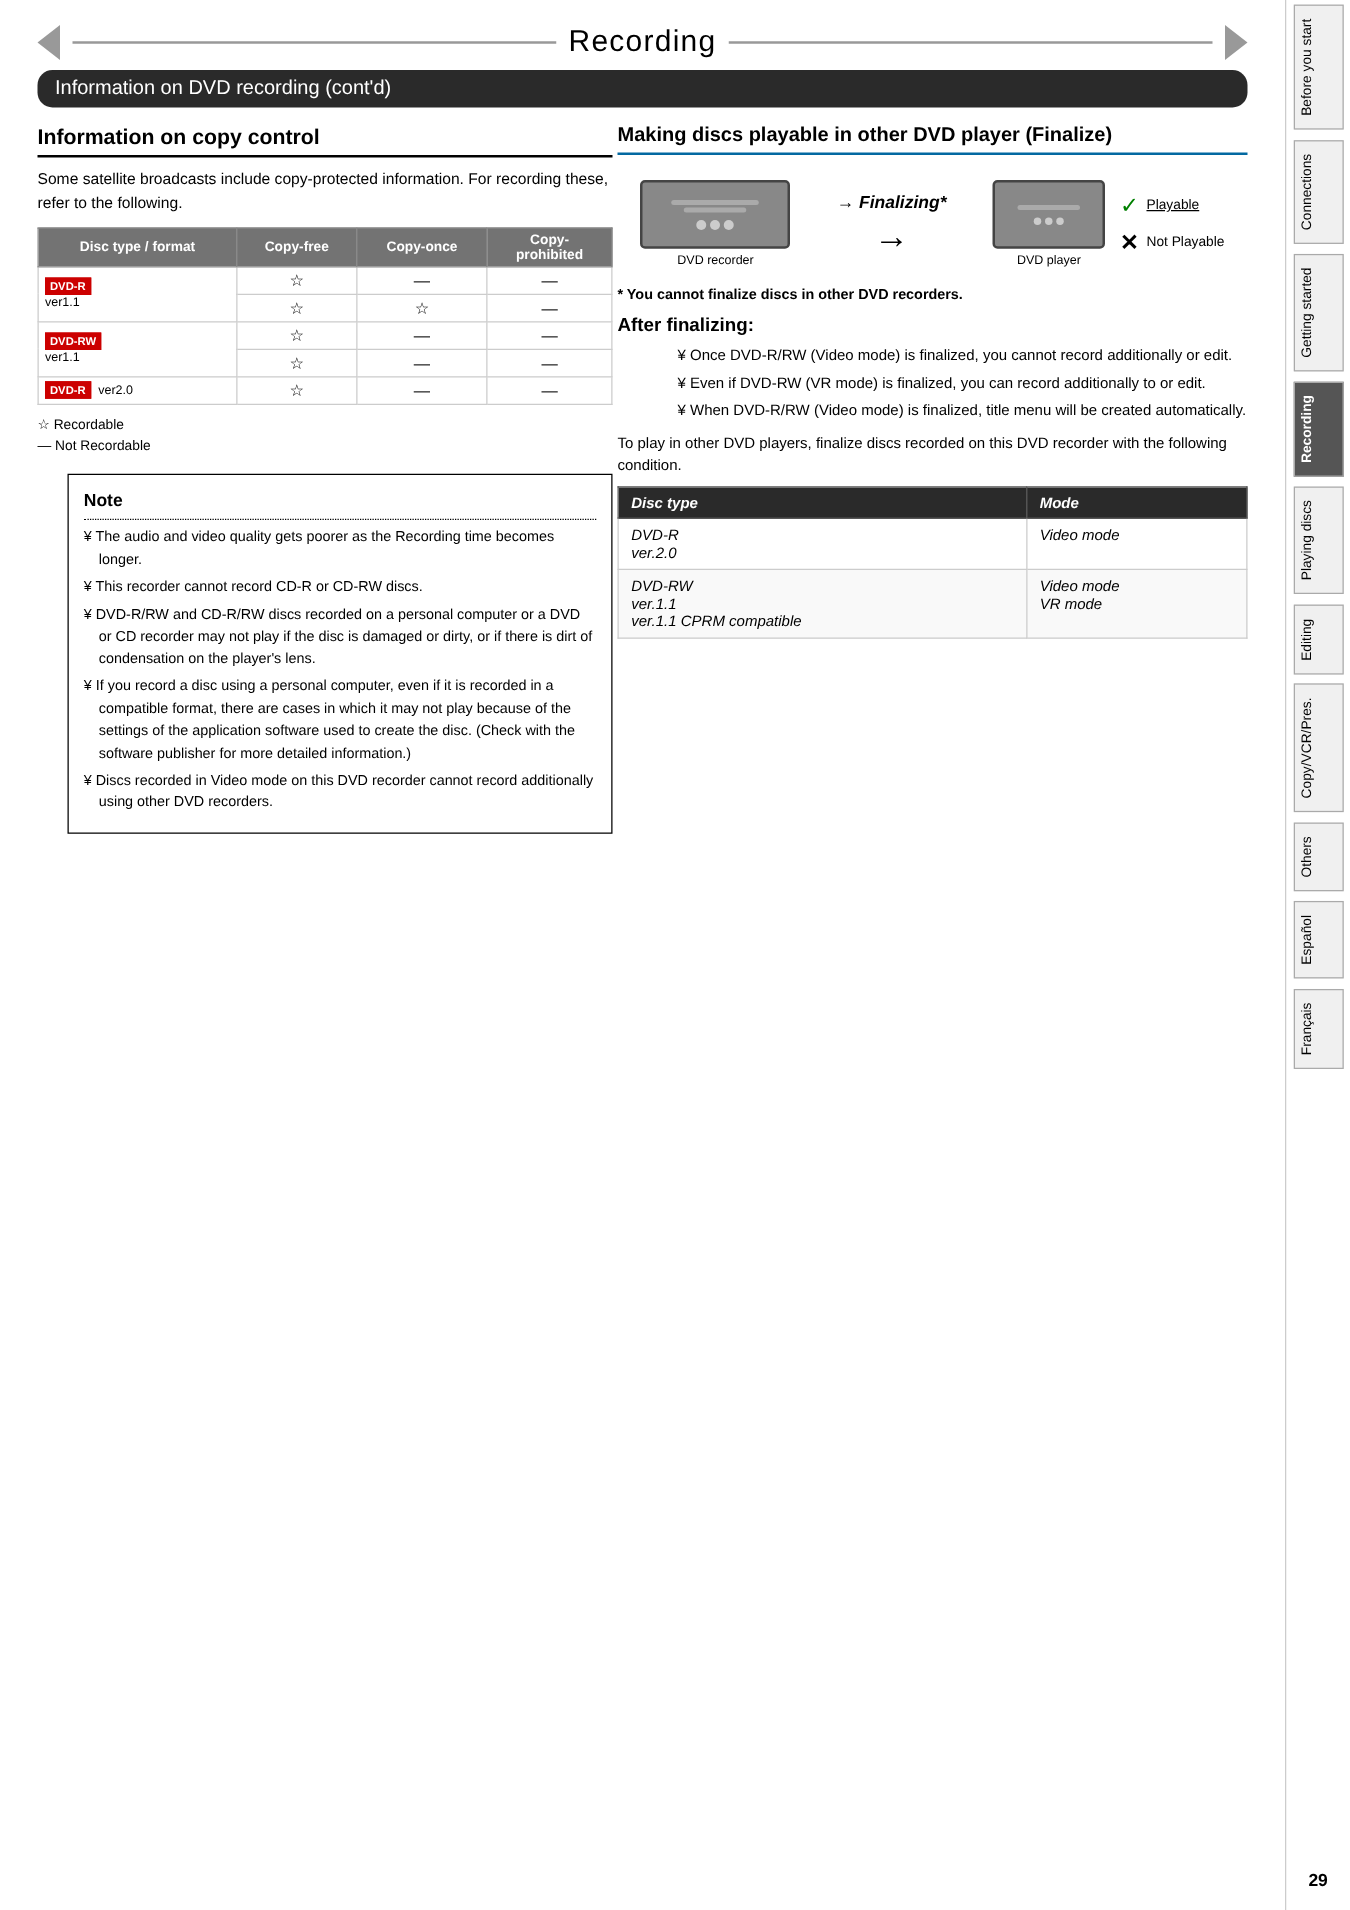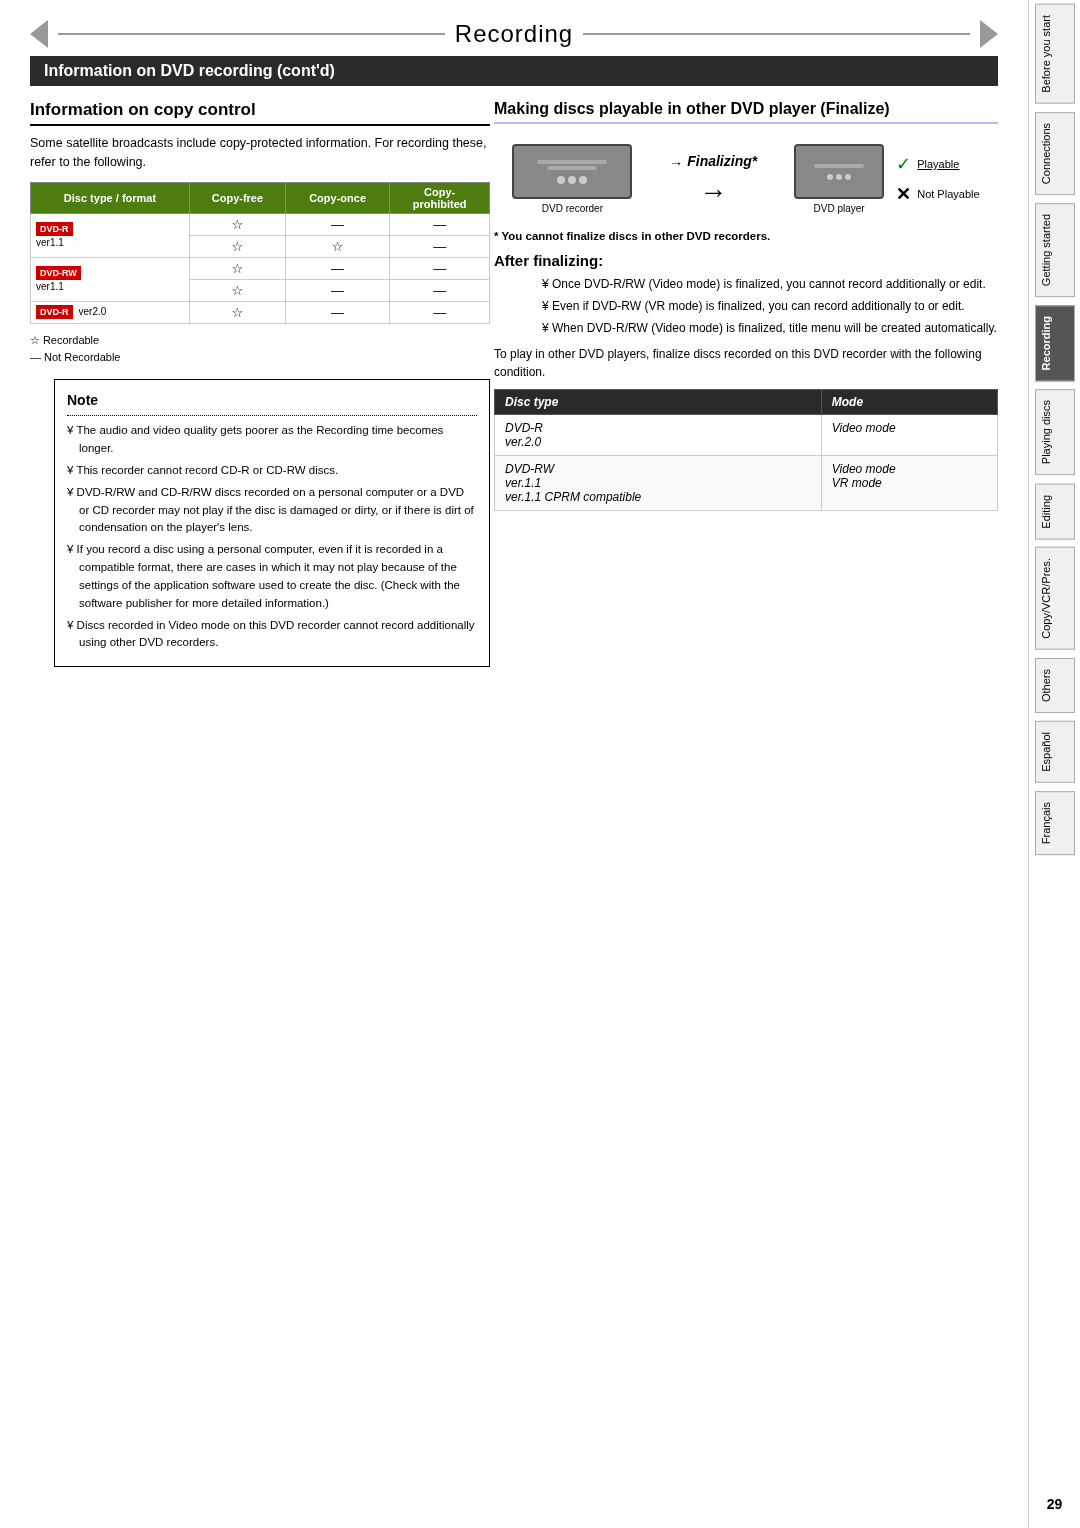--- a/index.html
+++ b/index.html
@@ -110,22 +110,23 @@
       font-weight: normal;
       letter-spacing: 1px;
     }
 
     
     .section-banner {
       background: #2a2a2a;
       color: #fff;
       padding: 6px 14px;
       font-size: 16px;
-      font-weight: bold;
+      font-weight: normal;
       margin-bottom: 14px;
+      border-radius: 12px;
     }
 
     
     .two-col {
       display: flex;
       gap: 4px;
       align-items: flex-start;
     }
 
     .col-left {
@@ -153,21 +154,21 @@
 
     
     .copy-table {
       width: 100%;
       border-collapse: collapse;
       font-size: 11px;
       margin-bottom: 8px;
     }
 
     .copy-table th {
-      background: #4d7c0f;
+      background: #737373;
       color: #fff;
       padding: 3px 5px;
       text-align: center;
       border: 1px solid #888;
     }
 
     .copy-table td {
       border: 1px solid #ccc;
       padding: 3px 5px;
       text-align: center;
@@ -225,21 +226,21 @@
     .note-item {
       margin-bottom: 4px;
       padding-left: 12px;
       text-indent: -12px;
     }
 
     
     .right-subtitle {
       font-size: 16px;
       font-weight: bold;
-      border-bottom: 2px solid #c4b5fd;
+      border-bottom: 2px solid #0369a1;
       padding-bottom: 4px;
       margin-bottom: 10px;
     }
 
     .right-body {
       font-size: 12.5px;
       line-height: 1.5;
       margin-bottom: 12px;
     }
 

